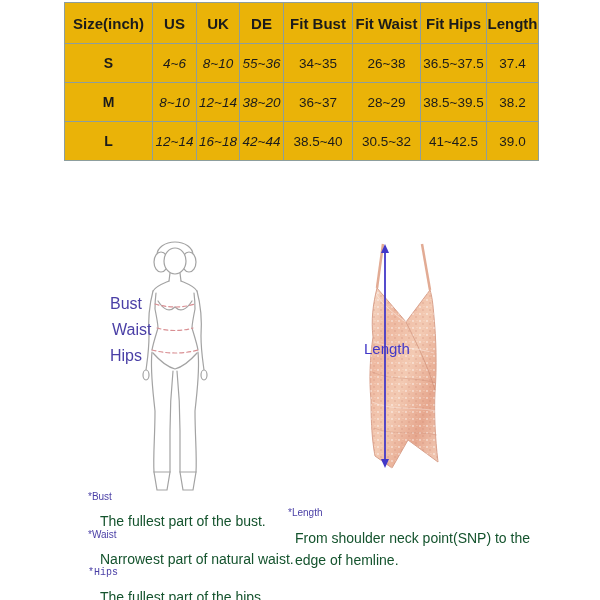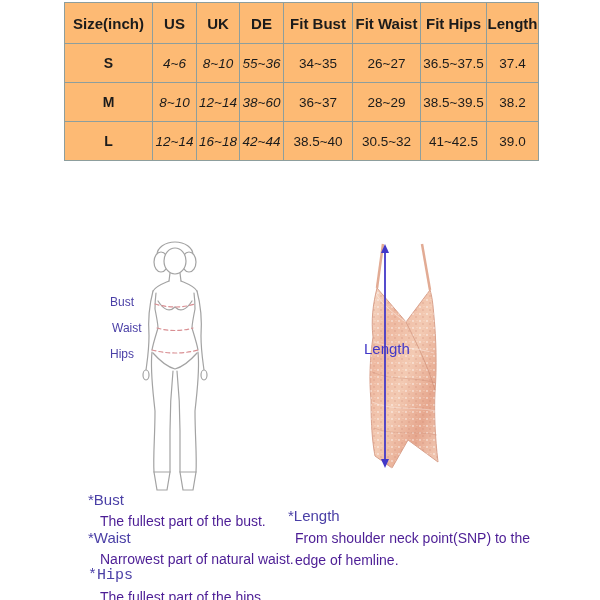--- a/index.html
+++ b/index.html
@@ -4,34 +4,34 @@
 <style>
   html,body{margin:0;padding:0;background:#fff;}
   .canvas{
     position:relative;width:600px;height:600px;background:#ffffff;
     font-family:"Liberation Sans","DejaVu Sans",sans-serif;overflow:hidden;
   }
   
   .size-table-wrap{position:absolute;left:64px;top:2px;}
   table.size-table{border-collapse:collapse;table-layout:fixed;width:474px;}
   .size-table th,.size-table td{
-    border:1px solid #8d9e9d;background:#fdba74;text-align:center;
+    border:1px solid #8d9e9d;background:#eab308;text-align:center;
     vertical-align:middle;padding:0;color:#1b1b1b;overflow:hidden;white-space:nowrap;
   }
   .size-table th{height:40px;font-size:15px;font-weight:bold;}
   .size-table td{height:38px;font-size:13.5px;}
   .size-table td.size-col{font-weight:bold;font-size:14px;}
   .size-table td.euro{font-style:italic;}
   
-  .fig-label{position:absolute;font-size:12px;color:#4a3fa6;}
+  .fig-label{position:absolute;font-size:16px;color:#4a3fa6;}
   .length-label{position:absolute;font-size:15px;color:#4238c8;z-index:5;}
   svg{position:absolute;}
   
-  .note-head{position:absolute;font-size:15px;color:#4a3fa6;}
-  .note-desc{position:absolute;font-size:14px;color:#4c1d95;line-height:22px;}
+  .note-head{position:absolute;font-size:10px;color:#4a3fa6;}
+  .note-desc{position:absolute;font-size:14px;color:#14532d;line-height:22px;}
   .note-desc.wide{width:256px;}
 </style>
 </head>
 <body>
 
 <div class="canvas">
 
   <div class="size-table-wrap">
     <table class="size-table">
       <colgroup>
@@ -56,29 +56,29 @@
           <th>Length</th>
         </tr>
       </thead>
       <tbody>
         <tr>
           <td class="size-col">S</td>
           <td class="euro">4~6</td>
           <td class="euro">8~10</td>
           <td class="euro">55~36</td>
           <td>34~35</td>
-          <td>26~27</td>
+          <td>26~38</td>
           <td>36.5~37.5</td>
           <td>37.4</td>
         </tr>
         <tr>
           <td class="size-col">M</td>
           <td class="euro">8~10</td>
           <td class="euro">12~14</td>
-          <td class="euro">38~60</td>
+          <td class="euro">38~20</td>
           <td>36~37</td>
           <td>28~29</td>
           <td>38.5~39.5</td>
           <td>38.2</td>
         </tr>
         <tr>
           <td class="size-col">L</td>
           <td class="euro">12~14</td>
           <td class="euro">16~18</td>
           <td class="euro">42~44</td>

